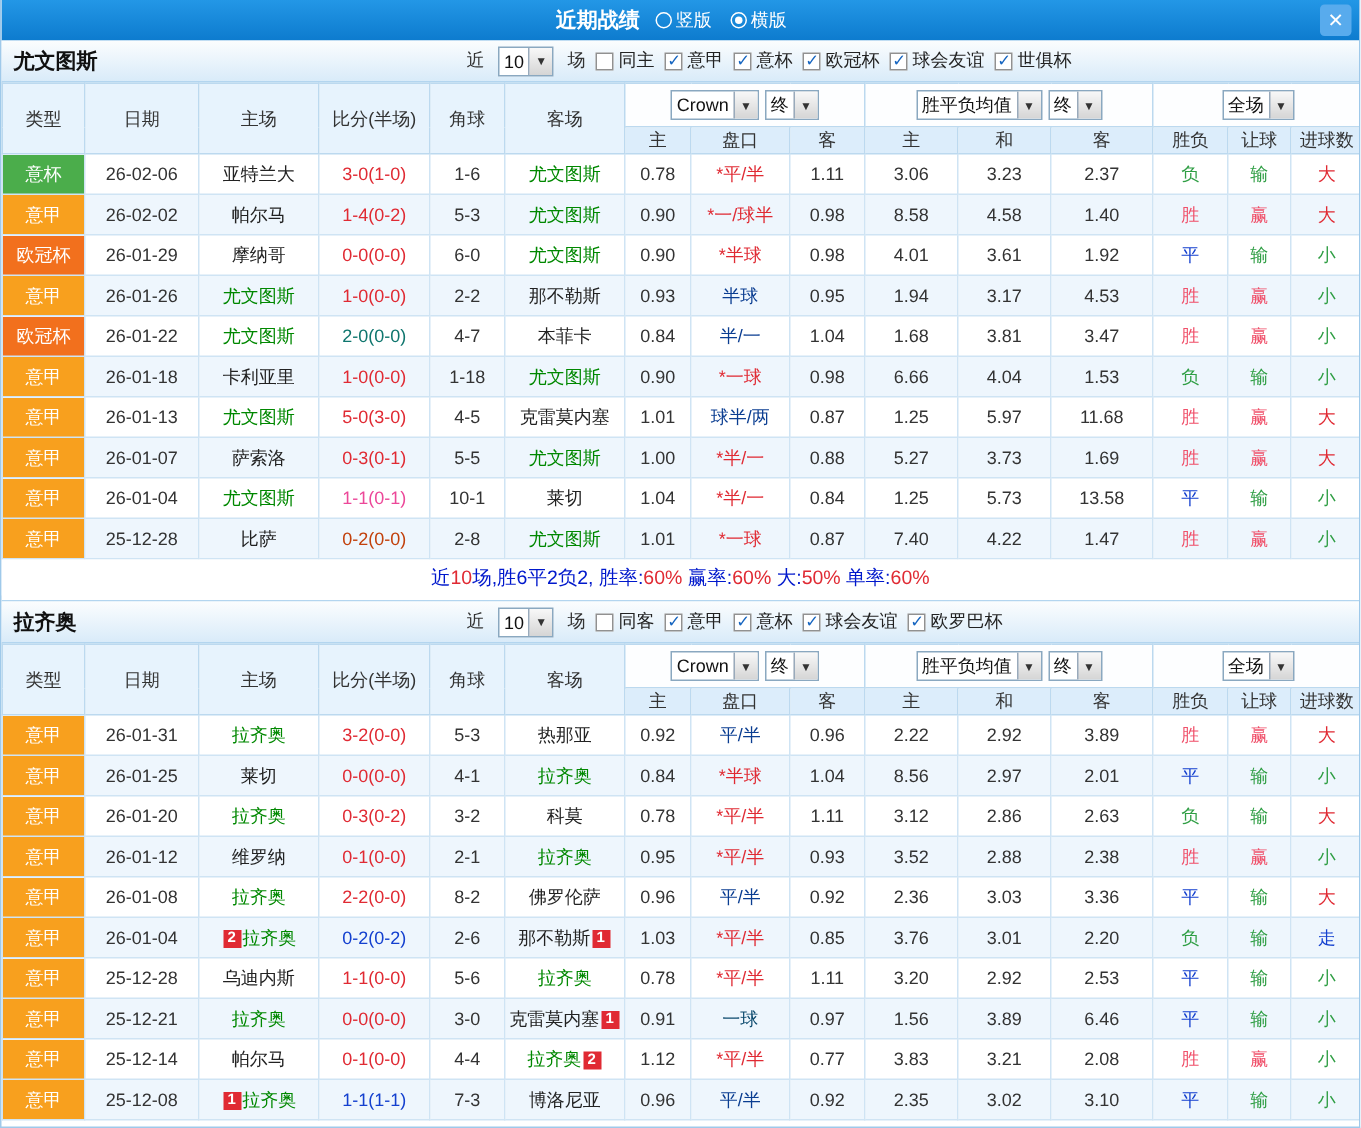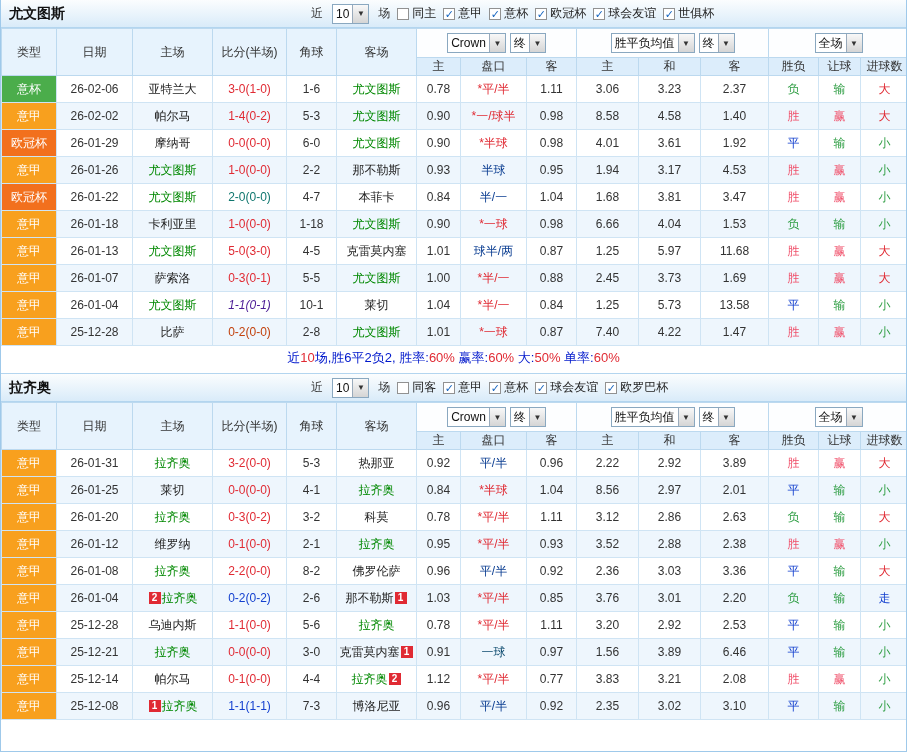--- a/index.html
+++ b/index.html
@@ -43,20 +43,32 @@
   .tname.focus{color:#008800;}
   .rank{display:inline-block;min-width:12px;height:12px;line-height:12px;background:#e02a33;color:#fff;font-size:10px;font-weight:bold;vertical-align:1px;text-align:center;margin:0 1px;}
 
   .summary{height:24px;line-height:24px;text-align:center;font-size:13px;background:#fff;}
   .section-gap{margin-top:3px;border-top:1px solid #b3d5ef;}
 </style>
 </head>
 <body>
 
 <div class="widget">
+  <div class="titlebar">
+    <span class="title">近期战绩</span>
+    <span class="radio">
+      <span class="rc"></span>
+      <span>竖版</span>
+    </span>
+    <span class="radio">
+      <span class="rc sel"></span>
+      <span>横版</span>
+    </span>
+    <span class="closebtn">✕</span>
+  </div>
   <div id="sections">
       <div class="section">
         <div class="teambar">
           <span class="teamname">尤文图斯</span>
           <span class="filters">
             <span class="flabel">近</span>
             <span class="selbox">
               <span class="seltxt">10</span>
               <span class="selarr">▼</span>
             </span>
@@ -267,32 +279,32 @@
             <tr>
               <td class="typecell" style="background: rgb(248, 160, 30);">意甲</td>
               <td class="datecell">26-01-07</td>
               <td class="teamcell"><span class="tname">萨索洛</span></td>
               <td class="scorecell" style="color: rgb(224, 42, 51);">0-3(0-1)</td>
               <td class="cornercell">5-5</td>
               <td class="teamcell"><span class="tname focus">尤文图斯</span></td>
               <td class="odds">1.00</td>
               <td class="hcap" style="color: rgb(224, 42, 51);">*半/一</td>
               <td class="odds">0.88</td>
-              <td class="odds">2.45</td>
+              <td class="odds">5.27</td>
               <td class="odds">3.73</td>
               <td class="odds">1.69</td>
               <td class="res" style="color: rgb(240, 80, 106);">胜</td>
               <td class="res" style="color: rgb(240, 80, 106);">赢</td>
               <td class="res" style="color: rgb(224, 42, 51);">大</td>
             </tr>
             <tr>
               <td class="typecell" style="background: rgb(248, 160, 30);">意甲</td>
               <td class="datecell">26-01-04</td>
               <td class="teamcell"><span class="tname focus">尤文图斯</span></td>
-              <td class="scorecell" style="color: #4c1d95; font-style: italic;">1-1(0-1)</td>
+              <td class="scorecell" style="color: #ec4899;">1-1(0-1)</td>
               <td class="cornercell">10-1</td>
               <td class="teamcell"><span class="tname">莱切</span></td>
               <td class="odds">1.04</td>
               <td class="hcap" style="color: rgb(224, 42, 51);">*半/一</td>
               <td class="odds">0.84</td>
               <td class="odds">1.25</td>
               <td class="odds">5.73</td>
               <td class="odds">13.58</td>
               <td class="res" style="color: rgb(20, 64, 207);">平</td>
               <td class="res" style="color: rgb(47, 158, 68);">输</td>

